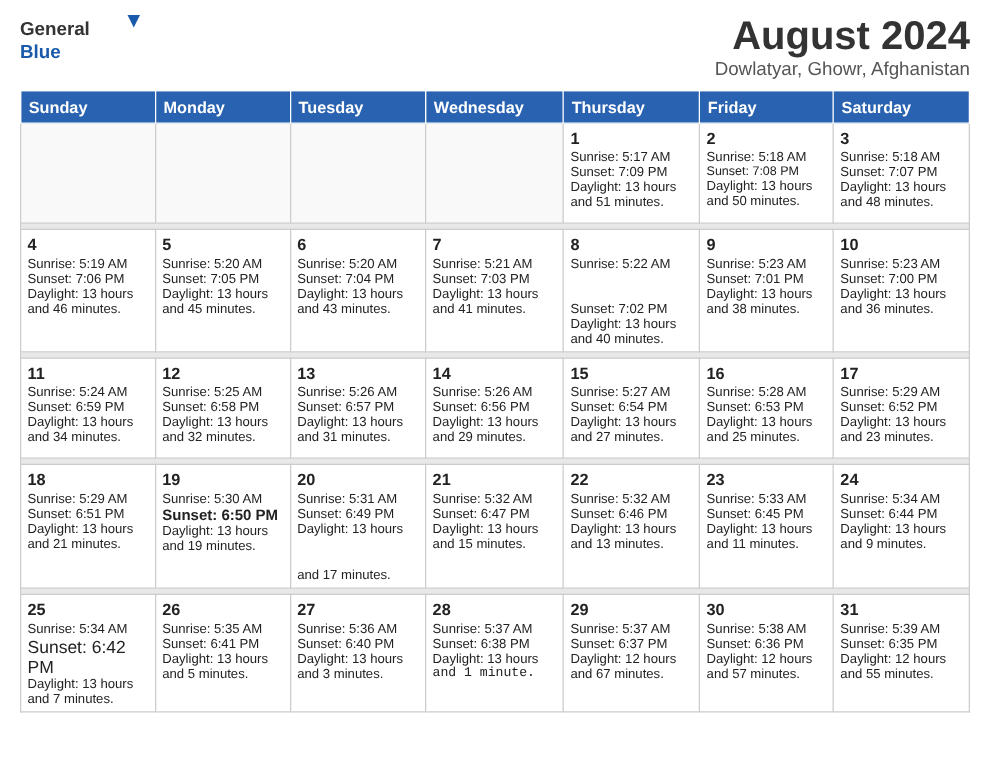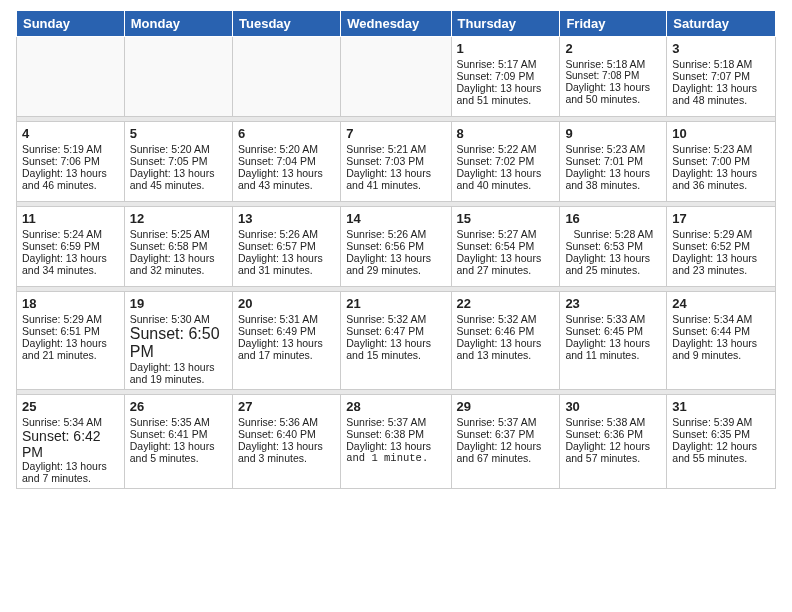--- a/index.html
+++ b/index.html
@@ -70,20 +70,35 @@
       margin-bottom: 2px;
     }
     .calendar tr.week-row td {
       height: 80px;
     }
   </style>
 </head>
 <body>
 
 <div class="page">
+  <div class="header">
+    <div class="logo">
+    <div style="display:flex;align-items:center;gap:0px;">
+      <svg width="100" height="44" viewBox="0 0 100 44">
+        <text x="0" y="18" font-size="15" font-weight="bold" fill="#333" font-family="Arial">General</text>
+        <polygon points="86,2 96,2 91,12" fill="#1a5aab"></polygon>
+        <text x="0" y="36" font-size="15" font-weight="bold" fill="#1a5aab" font-family="Arial">Blue</text>
+      </svg>
+    </div>
+  </div>
+    <div class="title-block">
+      <h1>August 2024</h1>
+      <h2>Dowlatyar, Ghowr, Afghanistan</h2>
+    </div>
+  </div>
 
   <table class="calendar">
     <thead>
       <tr>
         <th>Sunday</th>
         <th>Monday</th>
         <th>Tuesday</th>
         <th>Wednesday</th>
         <th>Thursday</th>
         <th>Friday</th>
@@ -146,21 +161,21 @@
           <td>
             <span class="day-num">7</span>
             <span style="display:block;font-size:10.5px;color:#222;">Sunrise: 5:21 AM</span>
             <span style="display:block;font-size:10.5px;color:#222;">Sunset: 7:03 PM</span>
             <span style="display:block;font-size:10.5px;color:#222;">Daylight: 13 hours</span>
             <span style="display:block;font-size:10.5px;color:#222;">and 41 minutes.</span>
           </td>
           <td>
             <span class="day-num">8</span>
             <span style="display:block;font-size:10.5px;color:#222;">Sunrise: 5:22 AM</span>
-            <span style="display:block;font-size:10.5px;color:#222;">Sunset: 7:02 PM</span>
+            <span style="display:block;font-size:10.5px;color:#222;margin-top:24px;">Sunset: 7:02 PM</span>
             <span style="display:block;font-size:10.5px;color:#222;">Daylight: 13 hours</span>
             <span style="display:block;font-size:10.5px;color:#222;">and 40 minutes.</span>
           </td>
           <td>
             <span class="day-num">9</span>
             <span style="display:block;font-size:10.5px;color:#222;">Sunrise: 5:23 AM</span>
             <span style="display:block;font-size:10.5px;color:#222;">Sunset: 7:01 PM</span>
             <span style="display:block;font-size:10.5px;color:#222;">Daylight: 13 hours</span>
             <span style="display:block;font-size:10.5px;color:#222;">and 38 minutes.</span>
           </td>
@@ -206,21 +221,21 @@
           </td>
           <td>
             <span class="day-num">15</span>
             <span style="display:block;font-size:10.5px;color:#222;">Sunrise: 5:27 AM</span>
             <span style="display:block;font-size:10.5px;color:#222;">Sunset: 6:54 PM</span>
             <span style="display:block;font-size:10.5px;color:#222;">Daylight: 13 hours</span>
             <span style="display:block;font-size:10.5px;color:#222;">and 27 minutes.</span>
           </td>
           <td>
             <span class="day-num">16</span>
-            <span style="display:block;font-size:10.5px;color:#222;text-align:center;">Sunrise: 5:28 AM</span>
+            <span style="display:block;font-size:10.5px;color:#222;">Sunrise: 5:28 AM</span>
             <span style="display:block;font-size:10.5px;color:#222;">Sunset: 6:53 PM</span>
             <span style="display:block;font-size:10.5px;color:#222;">Daylight: 13 hours</span>
             <span style="display:block;font-size:10.5px;color:#222;">and 25 minutes.</span>
           </td>
           <td>
             <span class="day-num">17</span>
             <span style="display:block;font-size:10.5px;color:#222;">Sunrise: 5:29 AM</span>
             <span style="display:block;font-size:10.5px;color:#222;">Sunset: 6:52 PM</span>
             <span style="display:block;font-size:10.5px;color:#222;">Daylight: 13 hours</span>
             <span style="display:block;font-size:10.5px;color:#222;">and 23 minutes.</span>
@@ -233,30 +248,30 @@
           <td>
             <span class="day-num">18</span>
             <span style="display:block;font-size:10.5px;color:#222;">Sunrise: 5:29 AM</span>
             <span style="display:block;font-size:10.5px;color:#222;">Sunset: 6:51 PM</span>
             <span style="display:block;font-size:10.5px;color:#222;">Daylight: 13 hours</span>
             <span style="display:block;font-size:10.5px;color:#222;">and 21 minutes.</span>
           </td>
           <td>
             <span class="day-num">19</span>
             <span style="display:block;font-size:10.5px;color:#222;">Sunrise: 5:30 AM</span>
-            <span style="display:block;font-size:16px;color:#222;">Sunset: 6:50 PM</span>
+            <span style="display:block;font-size:12px;color:#222;font-weight:bold;">Sunset: 6:50 PM</span>
             <span style="display:block;font-size:10.5px;color:#222;">Daylight: 13 hours</span>
             <span style="display:block;font-size:10.5px;color:#222;">and 19 minutes.</span>
           </td>
           <td>
             <span class="day-num">20</span>
             <span style="display:block;font-size:10.5px;color:#222;">Sunrise: 5:31 AM</span>
             <span style="display:block;font-size:10.5px;color:#222;">Sunset: 6:49 PM</span>
             <span style="display:block;font-size:10.5px;color:#222;">Daylight: 13 hours</span>
-            <span style="display:block;font-size:10.5px;color:#222;">and 17 minutes.</span>
+            <span style="display:block;font-size:10.5px;color:#222;margin-top:25px;">and 17 minutes.</span>
           </td>
           <td>
             <span class="day-num">21</span>
             <span style="display:block;font-size:10.5px;color:#222;">Sunrise: 5:32 AM</span>
             <span style="display:block;font-size:10.5px;color:#222;">Sunset: 6:47 PM</span>
             <span style="display:block;font-size:10.5px;color:#222;">Daylight: 13 hours</span>
             <span style="display:block;font-size:10.5px;color:#222;">and 15 minutes.</span>
           </td>
           <td>
             <span class="day-num">22</span>

